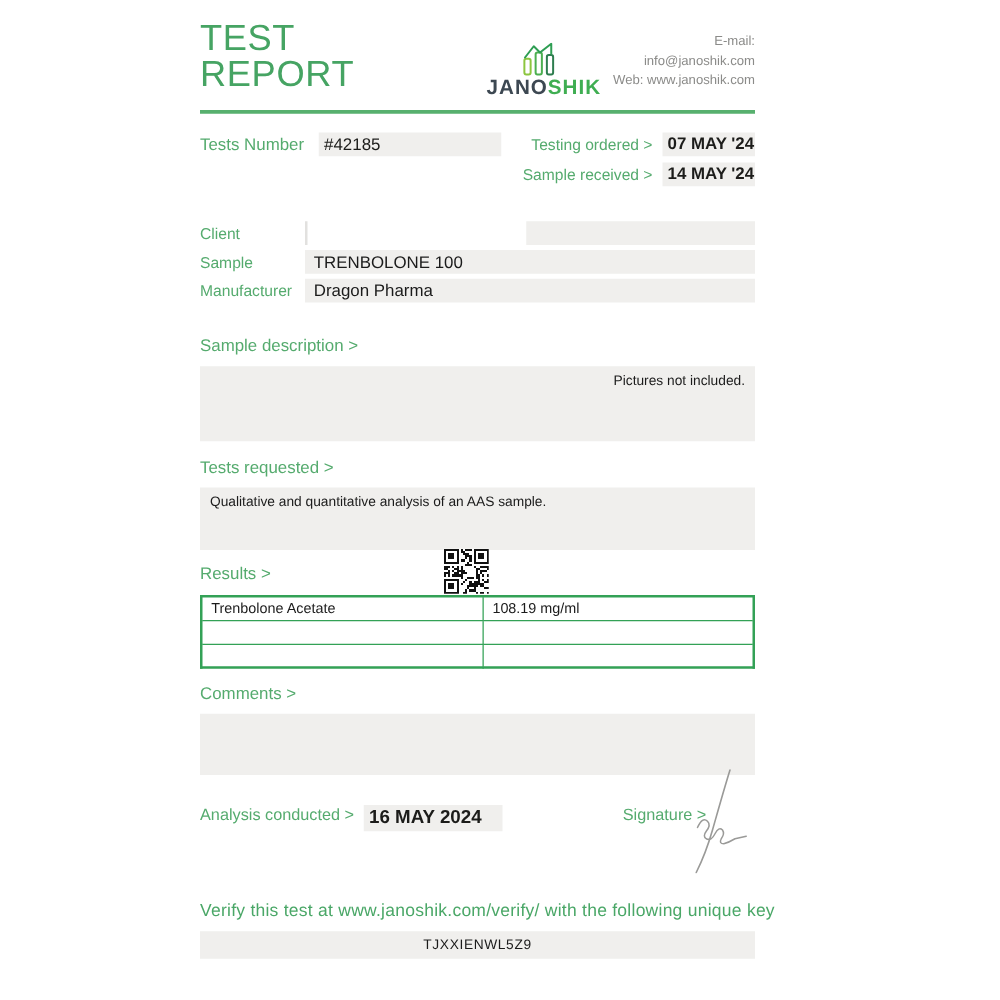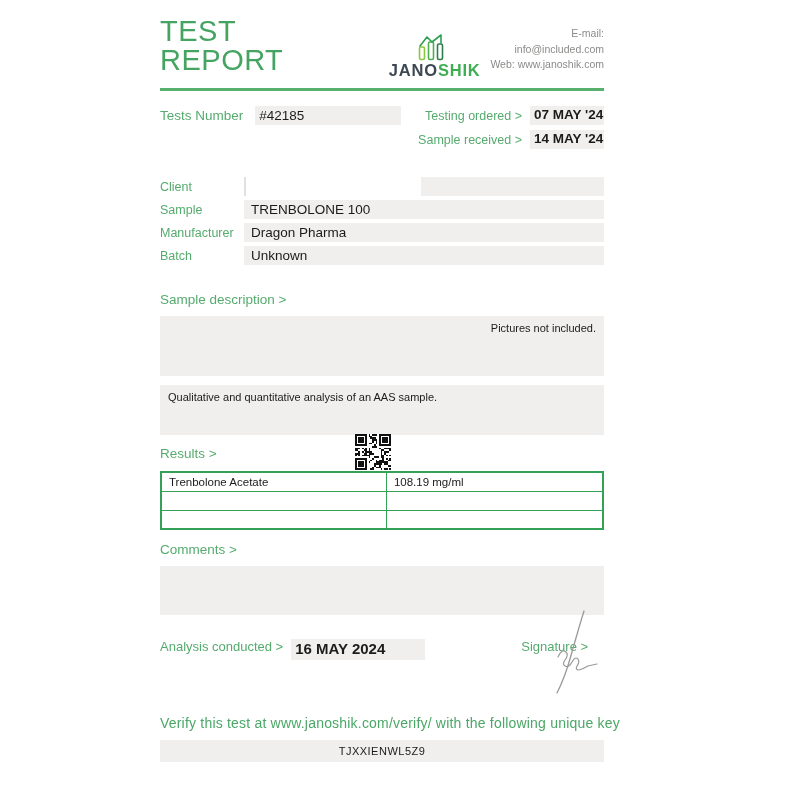--- a/index.html
+++ b/index.html
@@ -52,21 +52,21 @@
   .rtable td { border:1px solid #33a156; height:19px; font-size:11.5px; color:#1b1b1b; padding:0 0 0 7px; }
   .rtable td.c1 { width:51%; }
 
   
   .comments-label { margin-top:12px; }
   .comments-box { height:49px; }
 
   
   .footer-row { margin-top:24px; display:flex; align-items:flex-start; position:relative; }
   .analysis-label { font-size:13px; color:#55ab6e; }
-  .analysis-box { margin-left:8px; width:134px; height:21px; background:#f0efed; font-size:15px; font-weight:bold; color:#1c1c1a; padding:1px 0 0 4px; white-space:nowrap; }
+  .analysis-box { margin-left:8px; width:111px; height:21px; background:#f0efed; font-size:15px; font-weight:bold; color:#1c1c1a; padding:1px 0 0 4px; white-space:nowrap; }
   .sig-label { margin-left:96px; font-size:13px; color:#55ab6e; }
   .sig-svg { position:absolute; right:4px; top:-30px; width:56px; height:86px; }
 
   .verify { margin-top:55px; text-align:center; font-size:14px; color:#4aa767; white-space:nowrap; letter-spacing:.2px; }
   .key-box { margin-top:9px; height:22px; background:#f0efed; text-align:center; font-size:11px; color:#1b1b1b; padding-top:5px; letter-spacing:.5px; }
 </style>
 </head>
 <body>
 
 <div class="page">
@@ -77,21 +77,21 @@
       <div class="logo">
         <svg class="logo-icon" viewBox="0 0 34 27" fill="none">
           <rect x="1.5" y="13" width="5" height="12.5" rx="1.5" stroke="#8dc63f" stroke-width="1.6"></rect>
           <rect x="10.5" y="8" width="5" height="17.5" rx="1.5" stroke="#4caf50" stroke-width="1.6"></rect>
           <rect x="19.5" y="10" width="5" height="15.5" rx="1.5" stroke="#2e7d4f" stroke-width="1.6"></rect>
           <polyline points="2,12 9,3 14,8 23,1 23,9" stroke="#2e9e53" stroke-width="1.6" fill="none" stroke-linecap="round" stroke-linejoin="round"></polyline>
         </svg>
         <div class="logo-text"><span class="p1">JANO</span><span class="p2">SHIK</span></div>
       </div>
       <div class="contact">
-        <div>E-mail: info@included.com</div>
+        <div>E-mail: info@janoshik.com</div>
         <div>Web: www.janoshik.com</div>
       </div>
     </div>
     <div class="divider"></div>
 
     <div class="task-row">
       <div class="task-label">Tests Number</div>
       <div class="task-box">#42185</div>
       <div class="dates">
         <div class="date-row">
@@ -111,29 +111,26 @@
         <div class="detail-value client"><span></span><span class="redact"></span></div>
       </div>
       <div class="detail-row">
         <div class="detail-label">Sample</div>
         <div class="detail-value">TRENBOLONE 100</div>
       </div>
       <div class="detail-row">
         <div class="detail-label">Manufacturer</div>
         <div class="detail-value">Dragon Pharma</div>
       </div>
-      <div class="detail-row">
-        <div class="detail-label">Batch</div>
-        <div class="detail-value">Unknown</div>
-      </div>
     </div>
 
     <div class="sec-label sample-desc-label">Sample description &gt;</div>
     <div class="sec-box sample-desc-box">Pictures not included.</div>
 
+    <div class="sec-label tests-label">Tests requested &gt;</div>
     <div class="sec-box tests-box">Qualitative and quantitative analysis of an AAS sample.</div>
 
     <div class="results">
       <div class="sec-label results-label">Results &gt;</div>
       <div class="qr"><svg viewBox="0 0 21 21" width="100%" height="100%" shape-rendering="crispEdges">
             <rect x="8" y="0" width="1" height="1" fill="#111"></rect>
             <rect x="10" y="0" width="1" height="1" fill="#111"></rect>
             <rect x="11" y="0" width="1" height="1" fill="#111"></rect>
             <rect x="12" y="0" width="1" height="1" fill="#111"></rect>
             <rect x="8" y="1" width="1" height="1" fill="#111"></rect>

